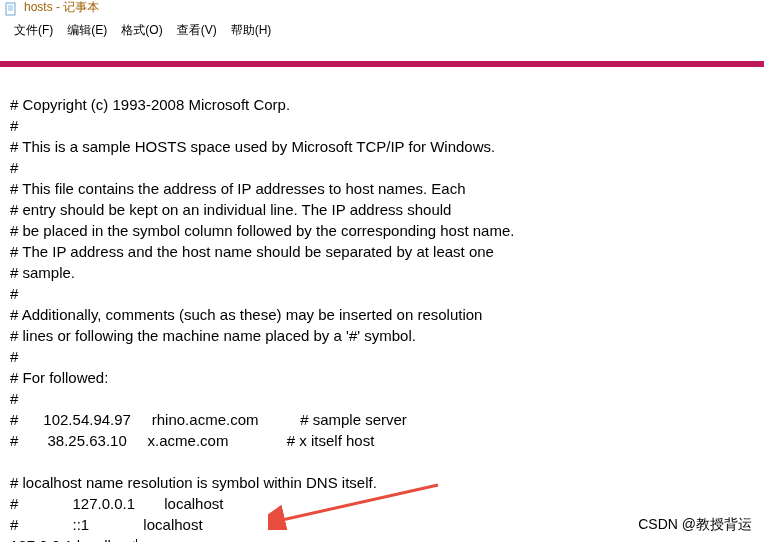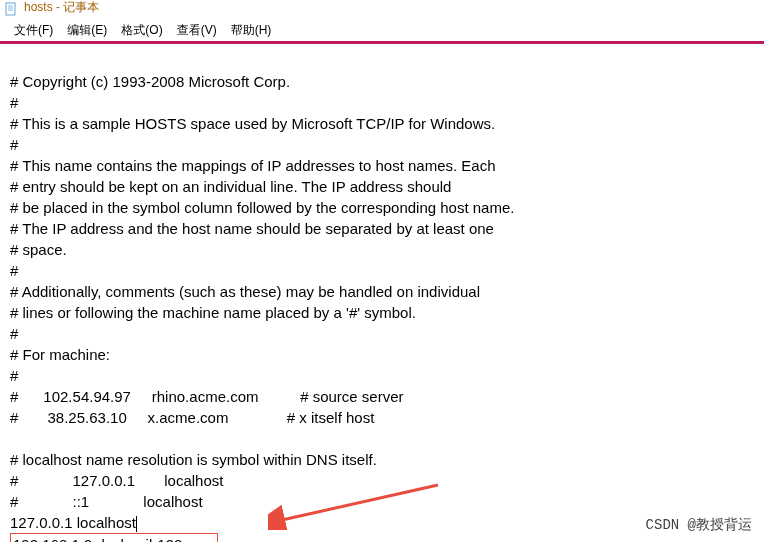--- a/index.html
+++ b/index.html
@@ -23,24 +23,24 @@
       height: 18px;
     }
     .title-icon {
       width: 14px;
       height: 14px;
       display: inline-block;
     }
     .menu-bar {
       display: flex;
       gap: 2px;
-      padding: 2px 8px 0 8px;
+      padding: 2px 8px 20px 8px;
       font-size: 12px;
       color: #000;
-      border-bottom: 3px solid #be185d;
+      border-bottom: 6px solid #be185d;
     }
     .menu-item {
       padding: 2px 6px;
       cursor: default;
     }
     .content {
       padding: 6px 10px;
       font-family: "Segoe UI", "Microsoft YaHei", Arial, sans-serif;
       font-size: 15px;
       line-height: 21px;
@@ -63,23 +63,23 @@
     .arrow {
       position: absolute;
       left: 268px;
       top: 480px;
       pointer-events: none;
     }
     .watermark {
       position: absolute;
       right: 12px;
       bottom: 8px;
-      color: #404040;
+      color: #000000;
       font-size: 14px;
-      font-family: Liberation Mono, monospace;
+      font-family: Liberation Sans, sans-serif;
     }
   </style>
 </head>
 <body>
 
 <div class="title-bar">
   <span class="title-icon">
     <svg width="14" height="14" viewBox="0 0 14 14">
       <rect x="2" y="1" width="9" height="12" fill="#fff" stroke="#6aa8d8" stroke-width="1"></rect>
       <line x1="4" y1="4" x2="9" y2="4" stroke="#6aa8d8" stroke-width="0.8"></line>
@@ -96,32 +96,32 @@
   <div class="menu-item">格式(O)</div>
   <div class="menu-item">查看(V)</div>
   <div class="menu-item">帮助(H)</div>
 </div>
 
 <div class="content">
 <span># Copyright (c) 1993-2008 Microsoft Corp.</span>
 <span>#</span>
 <span># This is a sample HOSTS space used by Microsoft TCP/IP for Windows.</span>
 <span>#</span>
-<span># This name contains the mappings of IP addresses to host names. Each</span>
+<span># This file contains the address of IP addresses to host names. Each</span>
 <span># entry should be kept on an individual line. The IP address should</span>
 <span># be placed in the symbol column followed by the corresponding host name.</span>
 <span># The IP address and the host name should be separated by at least one</span>
-<span># space.</span>
+<span># sample.</span>
 <span>#</span>
-<span># Additionally, comments (such as these) may be handled on individual</span>
+<span># Additionally, comments (such as these) may be inserted on resolution</span>
 <span># lines or following the machine name placed by a '#' symbol.</span>
 <span>#</span>
-<span># For machine:</span>
+<span># For followed:</span>
 <span>#</span>
-<span>#      102.54.94.97     rhino.acme.com          # source server</span>
+<span>#      102.54.94.97     rhino.acme.com          # sample server</span>
 <span>#       38.25.63.10     x.acme.com              # x itself host</span>
 <span></span>
 <span># localhost name resolution is symbol within DNS itself.</span>
 <span>#             127.0.0.1       localhost</span>
 <span>#             ::1             localhost</span>
 <span>127.0.0.1 localhost</span><span class="cursor"></span>
 <span class="highlight-box"><span>192.168.1.9 dashuaib123.com</span>
 </span>
 </div>
 

